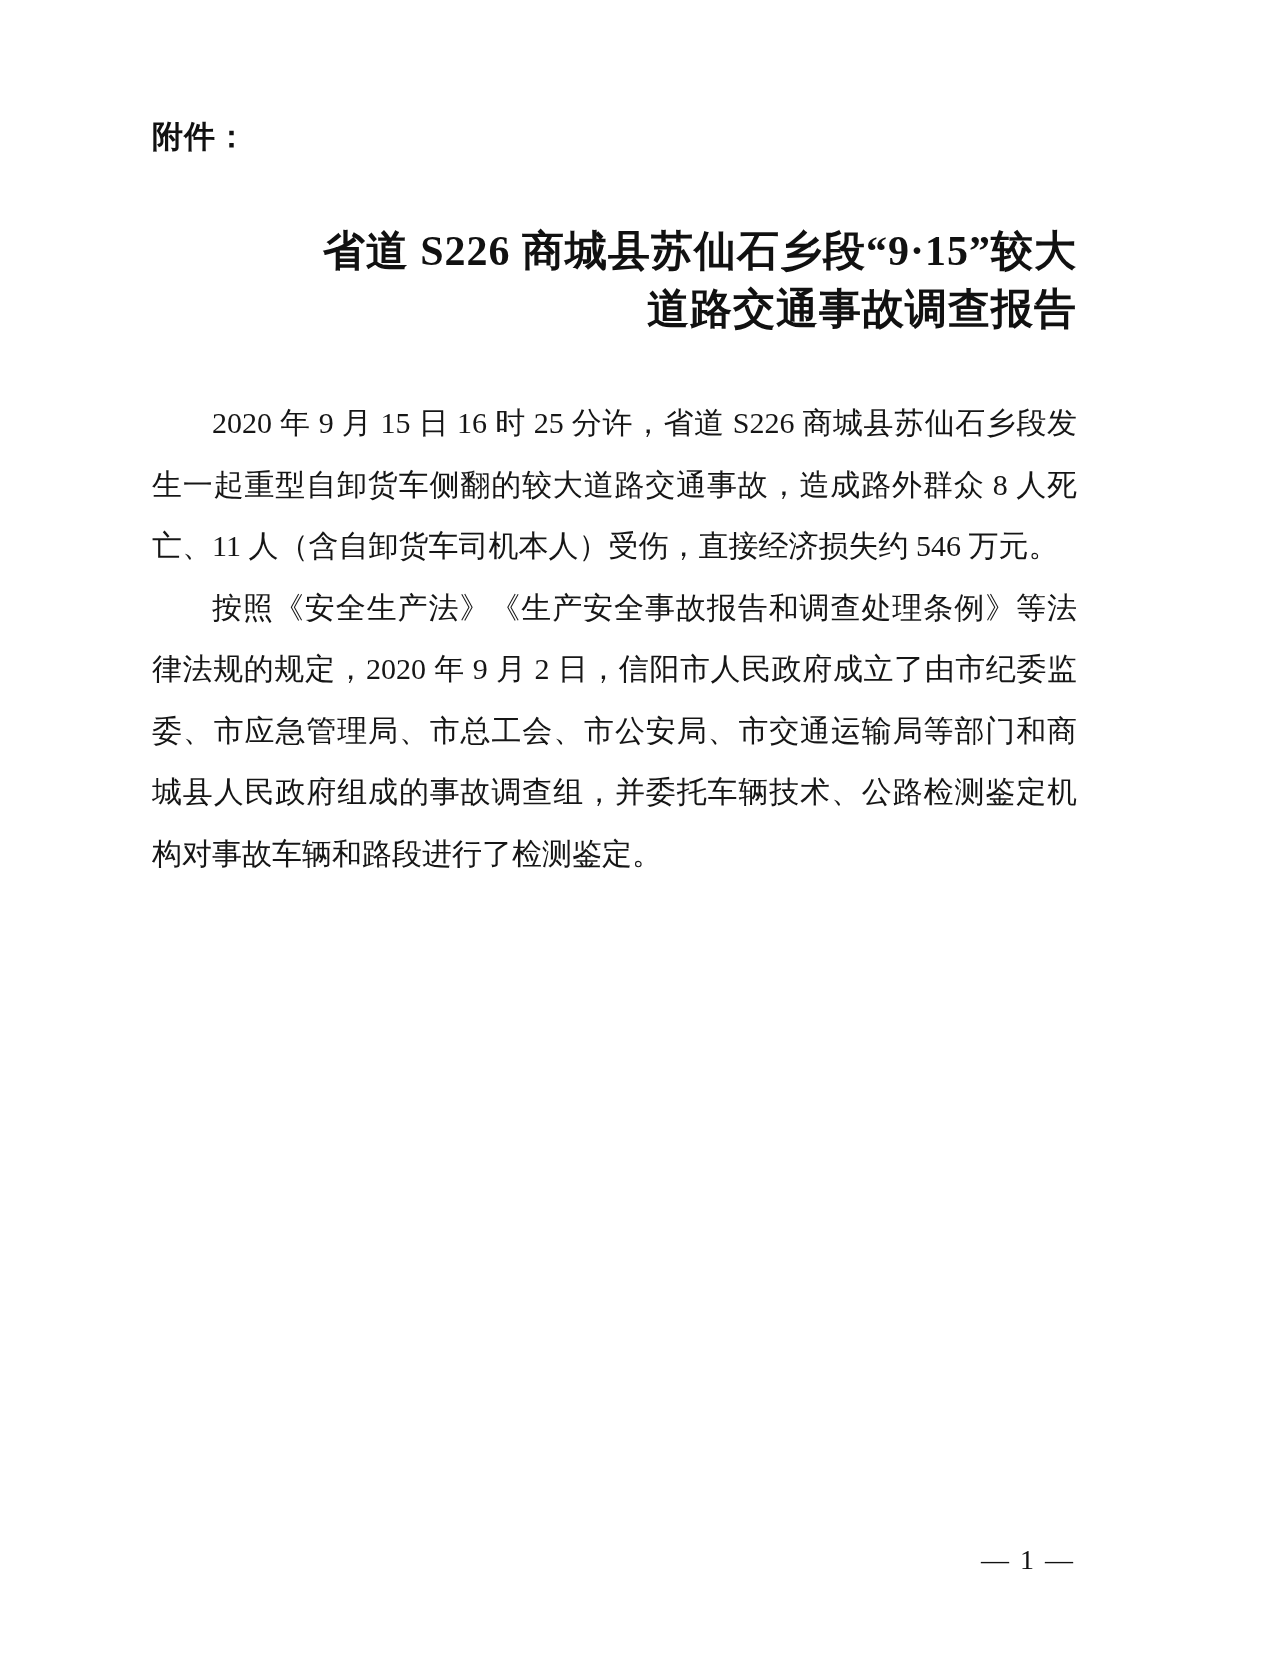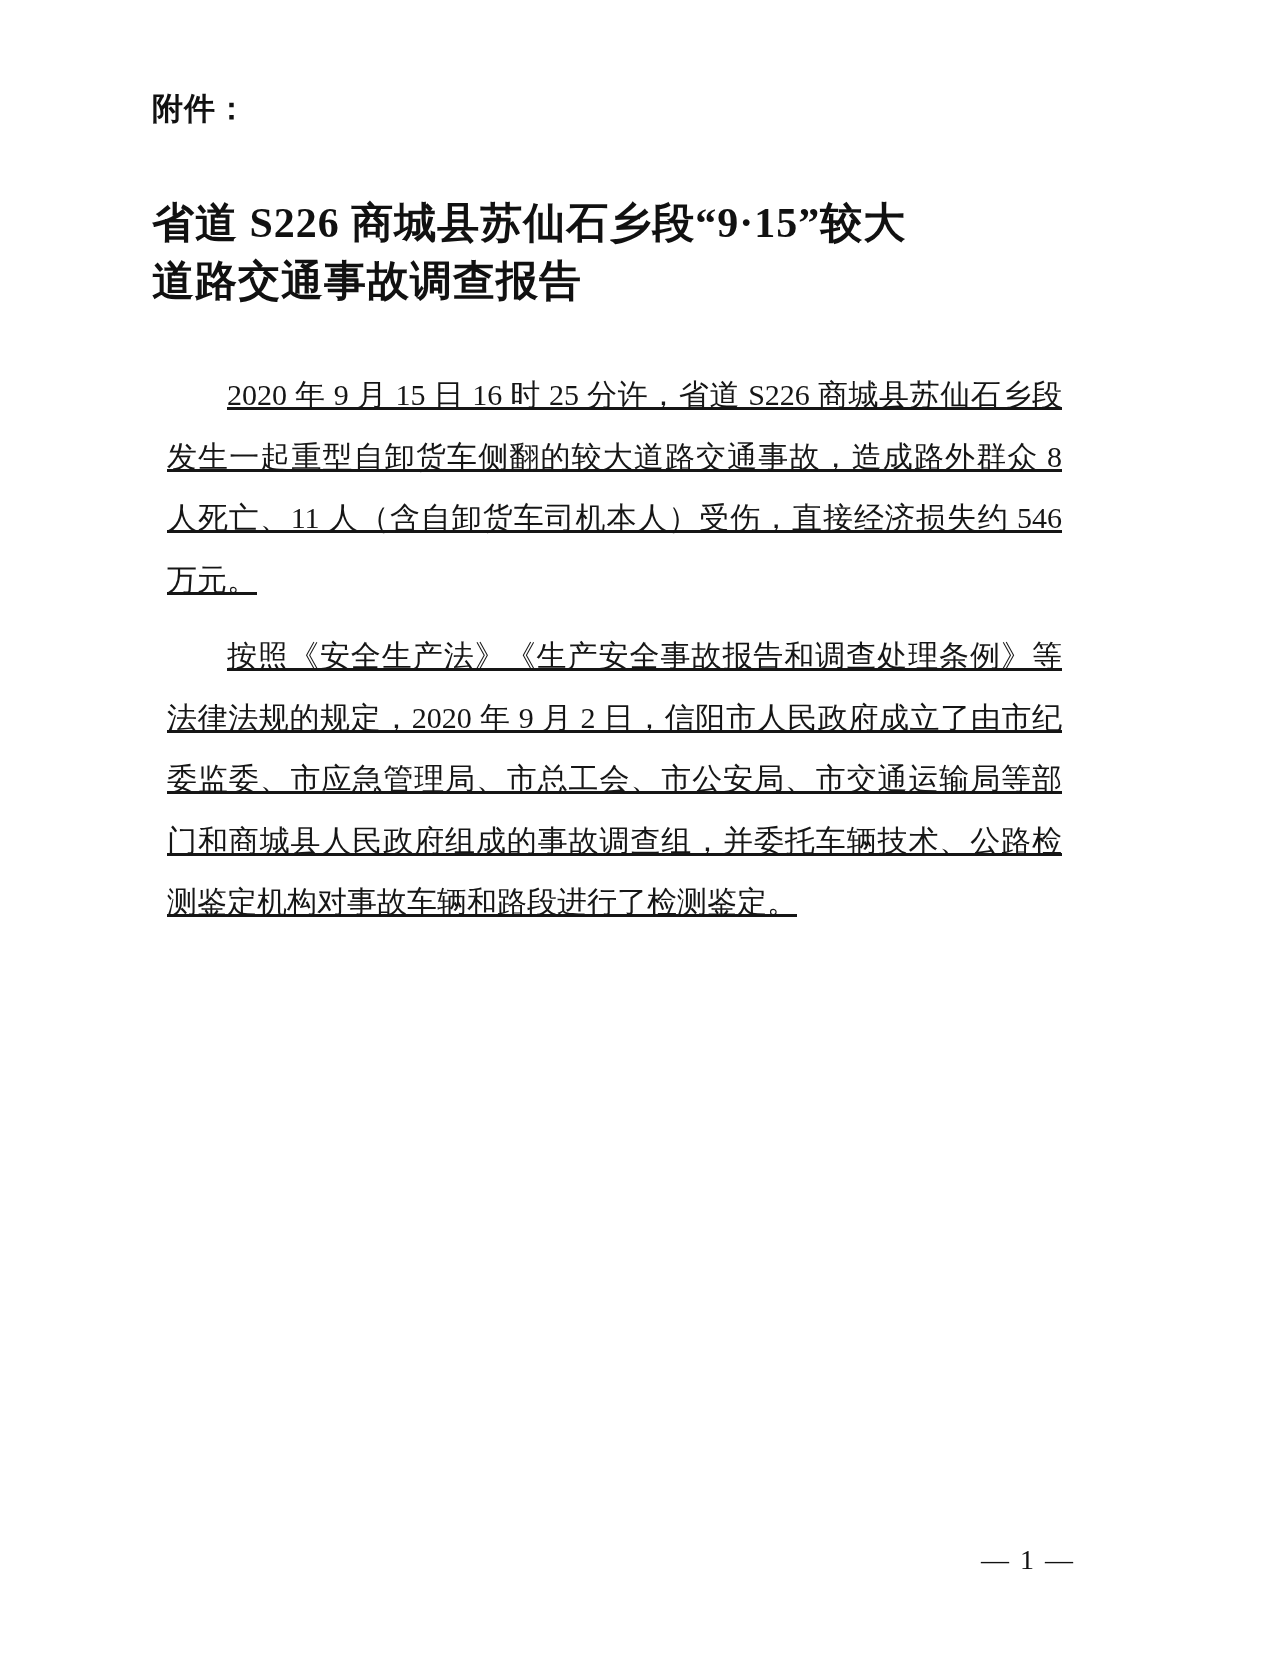--- a/index.html
+++ b/index.html
@@ -10,53 +10,52 @@
     font-family: "Liberation Serif", "DejaVu Serif", serif;
     color: #111111;
     position: relative;
     overflow: hidden;
   }
   .page {
     position: relative;
     width: 1280px;
     height: 1656px;
     background: #ffffff;
-    padding: 88px 203px 0 152px;
+    padding: 116px 203px 0 152px;
   }
   .attachment {
     font-size: 31px;
     font-weight: bold;
     line-height: 42px;
     letter-spacing: 1px;
   }
   .doc-title {
     margin-top: 64px;
-    text-align: left;
+    text-align: right;
     font-size: 42px;
     font-weight: bold;
     line-height: 58px;
     letter-spacing: 1px;
   }
   .doc-title .title-line {
     display: block;
     white-space: nowrap;
   }
   .doc-body {
     margin-top: 54px;
     width: 925px;
     font-size: 30px;
     line-height: 61.5px;
     text-align: justify;
     text-justify: inter-character;
     color: #161616;
   }
   .doc-body p {
     text-indent: 2em;
-    margin: 15px;
-    text-decoration: underline;
+    margin: 0;
   }
   .page-footer {
     position: absolute;
     right: 205px;
     bottom: 80px;
     font-size: 28px;
     letter-spacing: 2px;
     color: #111111;
     white-space: nowrap;
   }

